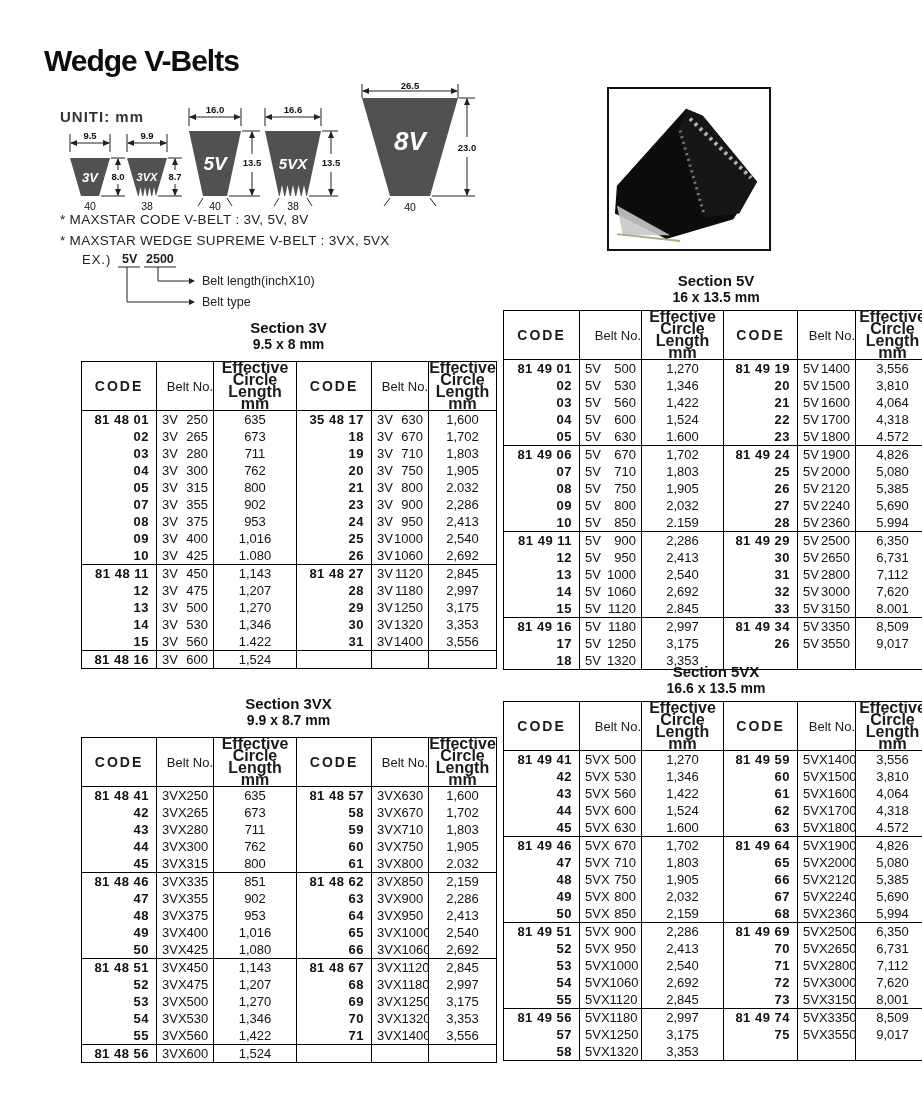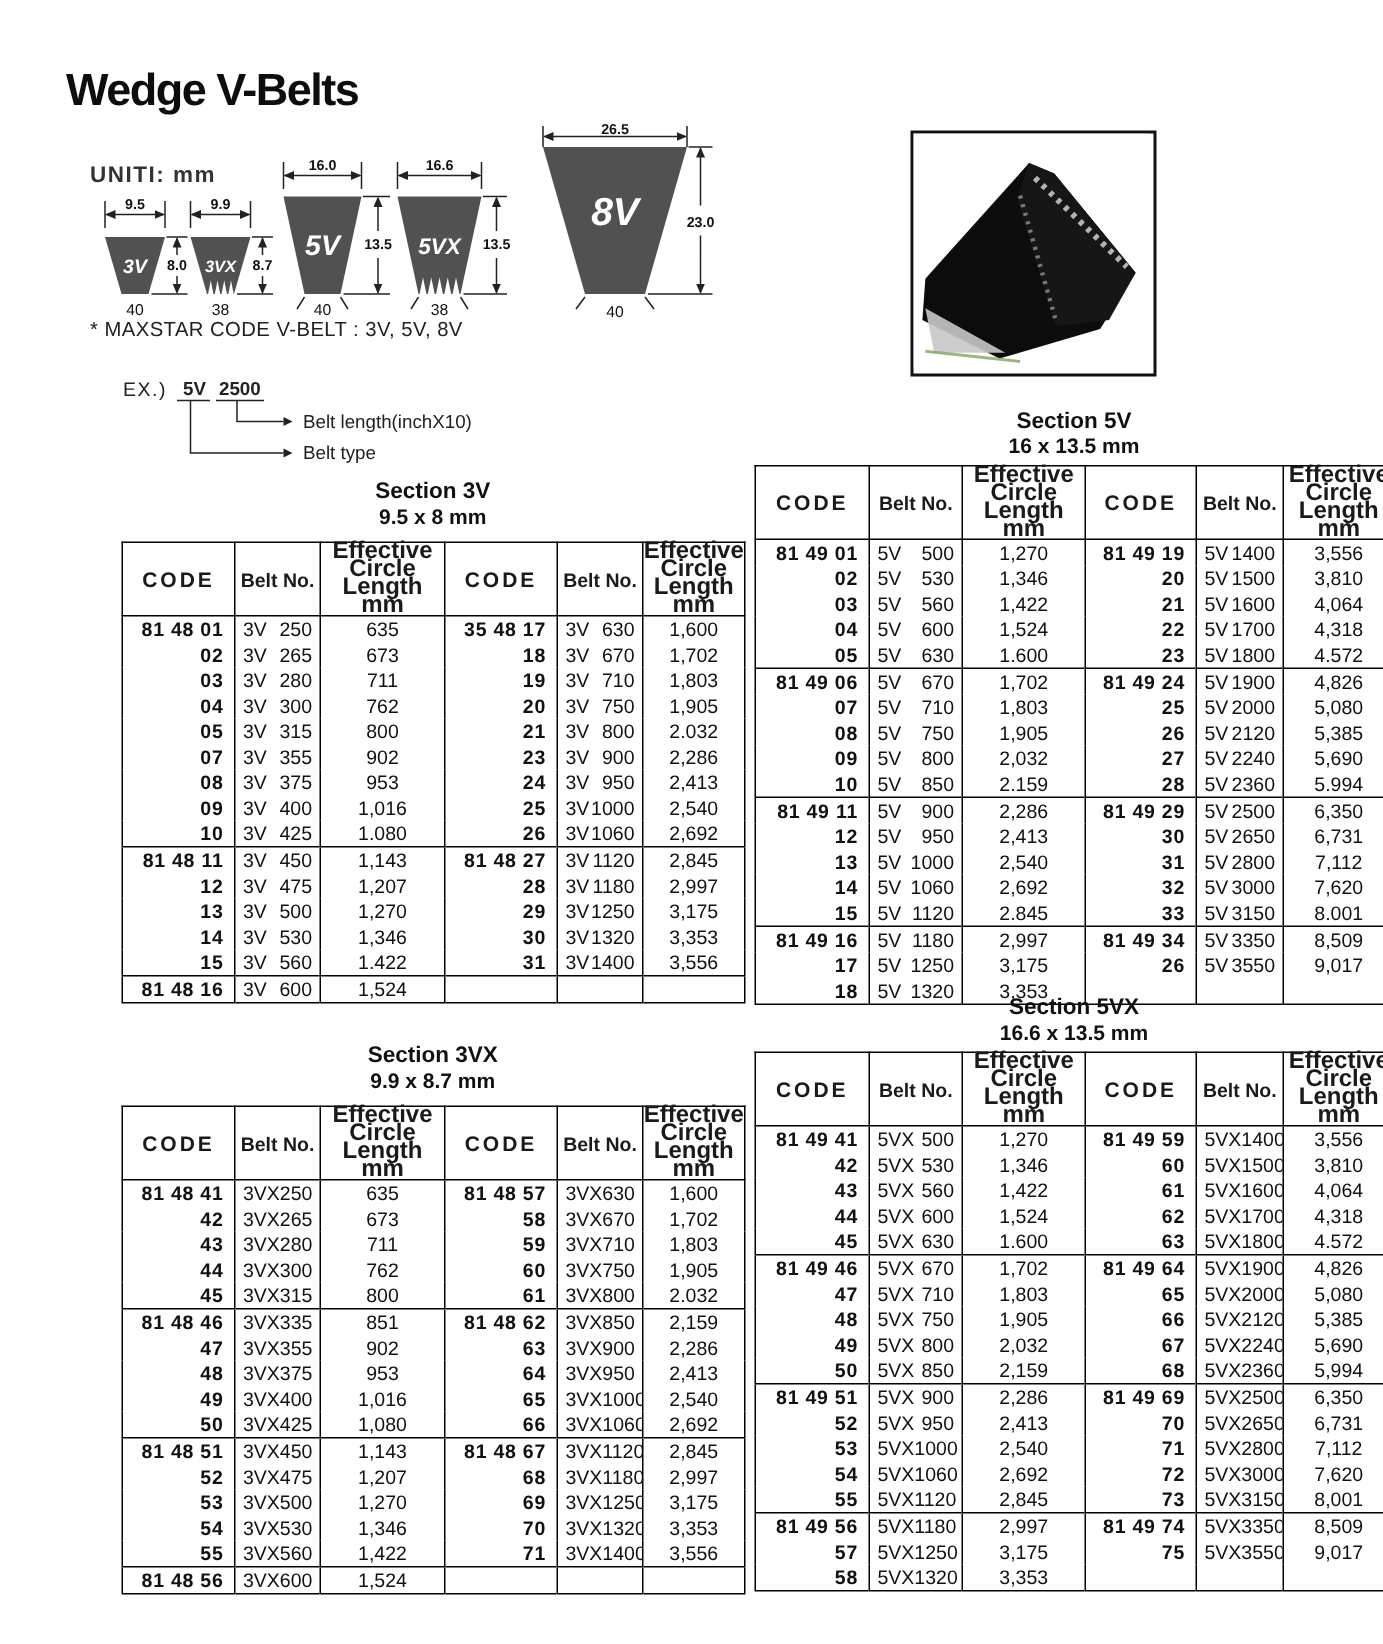--- a/index.html
+++ b/index.html
@@ -23,21 +23,21 @@
   
   .tbl{position:absolute;padding-left:36px;}
   .tbl-title{text-align:center;font-weight:bold;color:#111;line-height:16px;}
   .tbl-title .t1{font-size:15px;}
   .tbl-title .t2{font-size:14px;}
   .tbl table{border-collapse:collapse;table-layout:fixed;width:100%;margin-top:9px;
         border:1.5px solid #000;background:#fff;}
   #tbl-5v table,#tbl-5vx table{margin-top:5px;}
   .tbl th{border:1px solid #000;font-weight:bold;color:#1a1a1a;height:43px;padding:0;vertical-align:middle;}
   .tbl th.h-code{font-size:14px;letter-spacing:2px;}
-  .tbl th.h-belt{font-size:13px;font-weight:bold;}
+  .tbl th.h-belt{font-size:13px;font-weight:normal;text-align:right;}
   .tbl th.h-eff{font-size:16px;line-height:12px;margin-top:12px;}
   .tbl td{border-left:1px solid #000;border-right:1px solid #000;border-top:none;border-bottom:none;
         padding:0;height:17px;line-height:17px;font-size:13px;color:#111;overflow:hidden;white-space:nowrap;}
   .tbl tr.group-start td{border-top:1px solid #000;}
   .tbl td.c-code{text-align:right;padding-right:7px;font-weight:bold;letter-spacing:.5px;}
   .tbl td.c-len{text-align:center;}
   .belt-wrap{display:flex;justify-content:space-between;padding:0 5px;}
 </style>
 </head>
 <body>
@@ -140,20 +140,21 @@
       <line class="dline" x1="412" y1="75" x2="412" y2="113" marker-end="url(#ah)"></line>
       <text class="dim" x="412" y="69">23.0</text>
       <line class="dline" x1="335" y1="116" x2="329" y2="124"></line>
       <line class="dline" x1="375" y1="116" x2="381" y2="124"></line>
       <text class="dim2" x="355" y="129">40</text>
     </g>
   </svg>
 
   <div class="notes">
     <div>* MAXSTAR CODE V-BELT : 3V, 5V, 8V</div>
+    <div>* MAXSTAR WEDGE SUPREME V-BELT : 3VX, 5VX</div>
   </div>
 
   <svg class="example-svg" width="340" height="64" viewBox="0 0 340 64">
     <text class="exbig" x="0" y="14">EX.)</text>
     <text class="extxt" x="40" y="13" font-weight="bold">5V</text>
     <text class="extxt" x="64" y="13" font-weight="bold">2500</text>
     <line class="dline" x1="36" y1="17" x2="58" y2="17"></line>
     <line class="dline" x1="62" y1="17" x2="94" y2="17"></line>
     <polyline class="dline" points="76,17 76,31 107,31"></polyline>
     <polygon points="107,28 113,31 107,34" fill="#222"></polygon>

